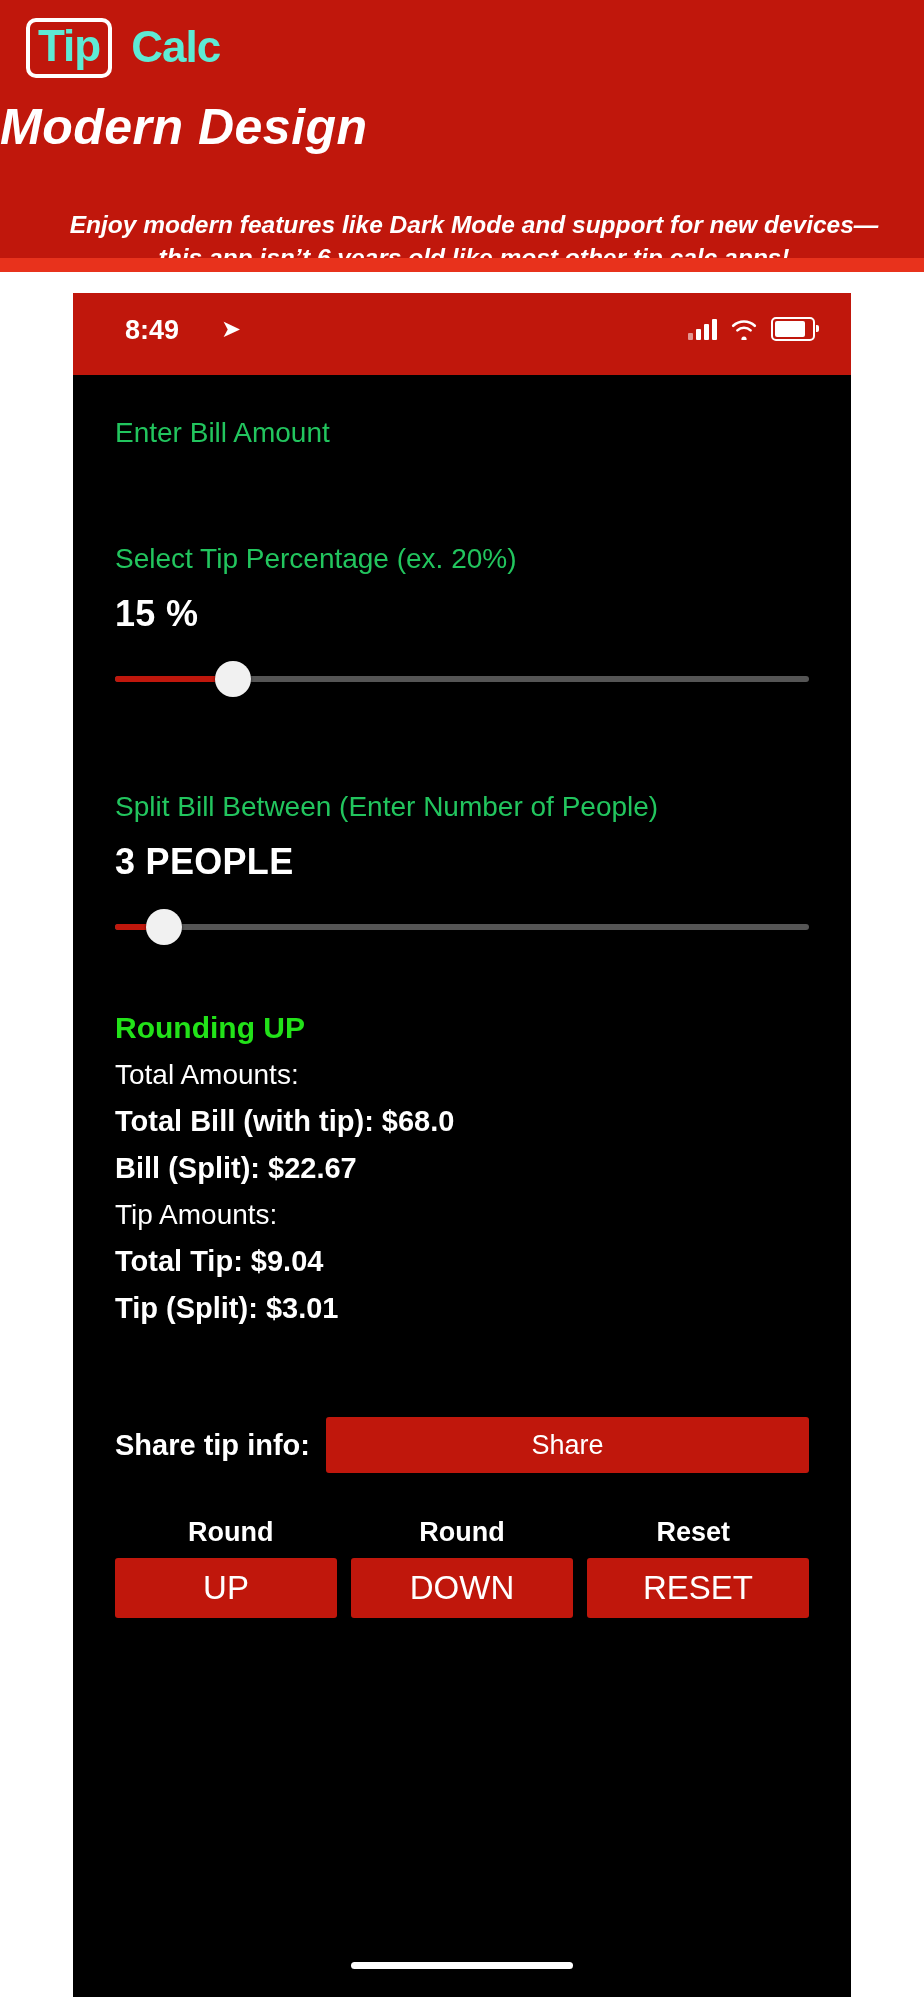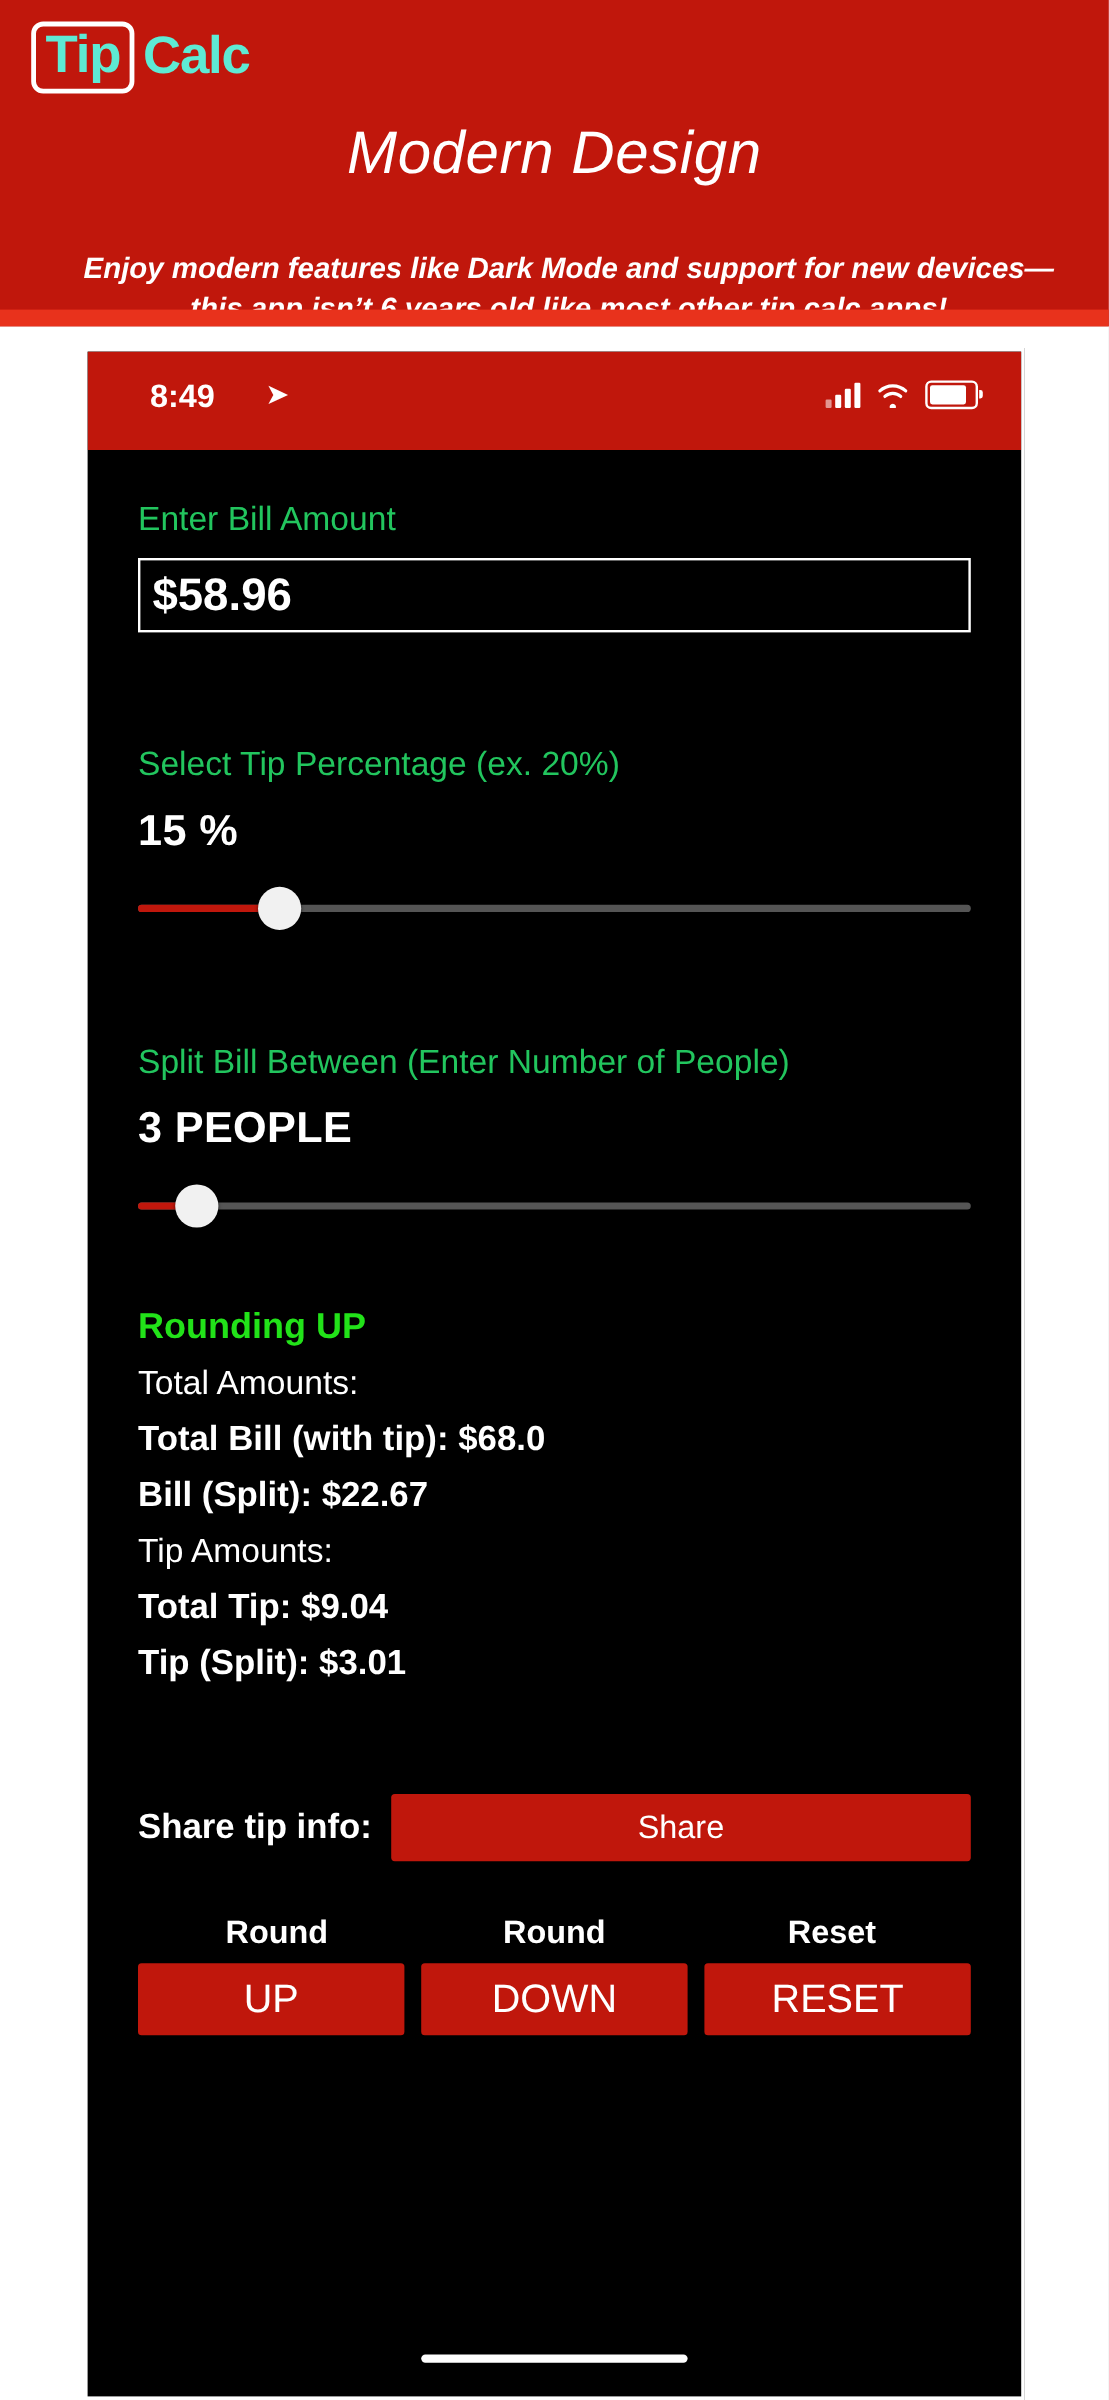--- a/index.html
+++ b/index.html
@@ -42,32 +42,32 @@
     color: #5eead4;
     letter-spacing: -1px;
   }
   .logo-box {
     border: 4px solid #ffffff;
     border-radius: 10px;
     padding: 0px 8px 4px 8px;
     line-height: 1.08;
   }
   .logo-rest {
-    padding-left: 7px;
+    padding-left: 19px;
     padding-bottom: 2px;
   }
   .promo-title {
     position: absolute;
     top: 98px;
     width: 924px;
-    text-align: center;
+    text-align: left;
     color: #ffffff;
     font-size: 50px;
     font-style: italic;
-    font-weight: normal;
+    font-weight: bold;
     letter-spacing: 0.5px;
   }
   .promo-sub {
     position: absolute;
     top: 172px;
     left: 52px;
     width: 844px;
     text-align: center;
     color: #ffffff;
     font-size: 24.5px;
@@ -330,23 +330,20 @@
       </svg>
       <span class="battery">
           <i></i>
         </span>
     </div>
   </div>
 
   <div class="app">
 
     <div class="label">Enter Bill Amount</div>
-    <div class="bill-input">
-      <span>$58.96</span>
-    </div>
 
     <div class="spacer-lg"></div>
 
     <div class="label">Select Tip Percentage (ex. 20%)</div>
     <div class="big-value">15 %</div>
     <div class="slider">
       <div class="track"></div>
       <div class="fill" style="width:17%"></div>
       <div class="knob" style="left:calc(17% - 18px)"></div>
     </div>

